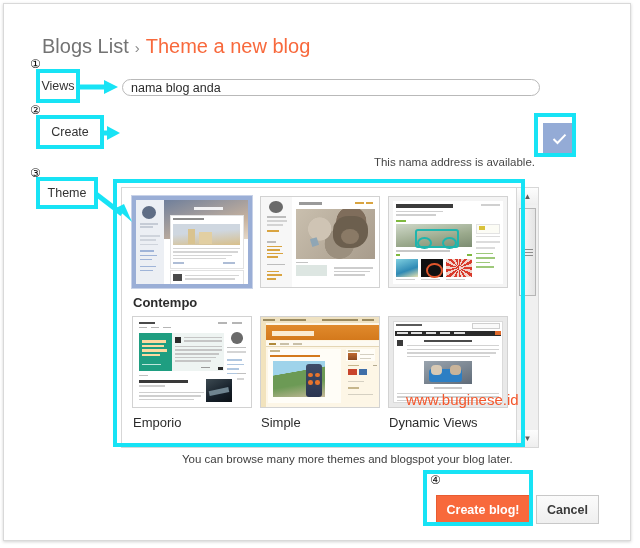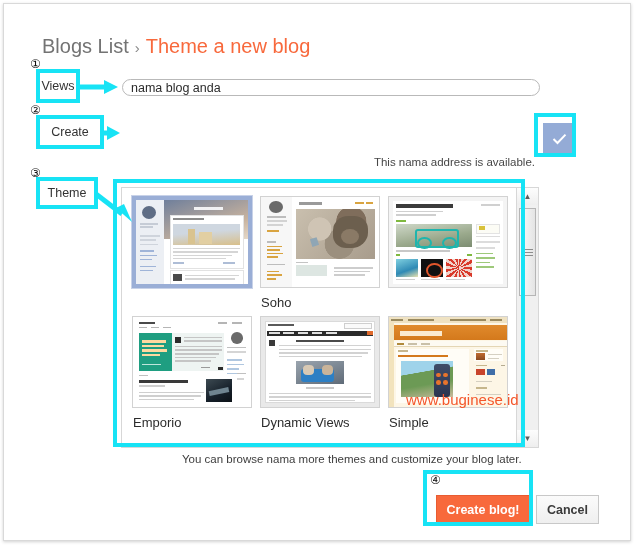--- a/index.html
+++ b/index.html
@@ -224,20 +224,21 @@
             <div class="bar" style="left:33%;top:65%;right:14%;height:1.5px;background:#d5d5d5"></div>
             <div class="bar" style="left:33%;top:69%;right:20%;height:1.5px;background:#d5d5d5"></div>
             <div class="bar" style="left:33%;top:74%;width:10%;height:2px;background:#aebdd6"></div>
             <div class="bar" style="left:78%;top:74%;width:10%;height:2px;background:#aebdd6"></div>
             <div class="blk" style="left:30%;top:83%;right:4%;height:16%;background:#fff;border:1px solid #e2e2e2"></div>
             <div class="blk" style="left:33%;top:88%;width:8%;height:8%;background:#4a4a4a"></div>
             <div class="bar" style="left:44%;top:89%;right:8%;height:1.5px;background:#d5d5d5"></div>
             <div class="bar" style="left:44%;top:93%;right:12%;height:1.5px;background:#d5d5d5"></div>
           </div>
         </div>
+        <div class="theme-name">Contempo</div>
       </div>
 
       <div class="theme-cell">
         <div class="theme-thumb">
           <div class="mini mini-page">
             <div class="blk" style="left:0;top:0;width:26%;height:100%;background:#f7f7f7"></div>
             <div class="blk" style="left:7%;top:4%;width:12%;height:14%;border-radius:50%;background:#6a6a6a"></div>
             <div class="bar" style="left:5%;top:21%;width:16%;height:2px;background:#bdbdbd"></div>
             <div class="bar" style="left:5%;top:26%;width:17%;height:1.5px;background:#d3d3d3"></div>
             <div class="bar" style="left:5%;top:30%;width:14%;height:1.5px;background:#d3d3d3"></div>
@@ -264,21 +265,20 @@
               <div class="blk" style="left:57%;top:40%;width:22%;height:30%;border-radius:50%;background:#8a7a66"></div>
               <div class="blk" style="left:18%;top:58%;width:9%;height:16%;background:#8fa6b5;transform:rotate(-18deg)"></div>
             </div>
             <div class="blk" style="left:30%;top:76%;width:26%;height:12%;background:#dde6e2"></div>
             <div class="bar" style="left:30%;top:72%;width:10%;height:1.5px;background:#c4c4c4"></div>
             <div class="bar" style="left:62%;top:78%;right:5%;height:1.5px;background:#cdcdcd"></div>
             <div class="bar" style="left:62%;top:82%;right:8%;height:1.5px;background:#cdcdcd"></div>
             <div class="bar" style="left:62%;top:86%;right:12%;height:1.5px;background:#cdcdcd"></div>
           </div>
         </div>
-        <div class="theme-name">Soho</div>
       </div>
 
       <div class="theme-cell">
         <div class="theme-thumb">
           <div class="mini mini-page" style="background:#f4f4f4">
             <div class="blk" style="left:3%;top:4%;right:3%;bottom:3%;background:#fff"></div>
             <div class="bar" style="left:6%;top:8%;width:48%;height:4px;background:#3b3b3b"></div>
             <div class="bar" style="left:6%;top:15%;width:40%;height:1.5px;background:#cfcfcf"></div>
             <div class="bar" style="left:6%;top:19%;width:34%;height:1.5px;background:#cfcfcf"></div>
             <div class="bar" style="left:6%;top:25%;width:8%;height:2px;background:#7fb93f"></div>
@@ -354,52 +354,20 @@
             <div class="blk" style="left:64%;top:80%;width:17%;height:6%;background:#6f8490;transform:rotate(-12deg)"></div>
             <div class="bar" style="left:88%;top:62%;width:8%;height:1.5px;background:#c0c0c0"></div>
             <div class="bar" style="left:88%;top:68%;width:6%;height:1.5px;background:#d5d5d5"></div>
           </div>
         </div>
         <div class="theme-name">Emporio</div>
       </div>
 
       <div class="theme-cell">
         <div class="theme-thumb">
-          <div class="mini mini-page" style="background:#e9e9e9">
-            <div class="blk" style="left:3%;top:4%;right:3%;bottom:4%;background:#fff;border:1px solid #dadada"></div>
-            <div class="bar" style="left:6%;top:8%;width:22%;height:2px;background:#5a5a5a"></div>
-            <div class="blk" style="left:70%;top:6.5%;right:6%;height:5%;border:1px solid #cfcfcf;background:#fafafa"></div>
-            <div class="blk" style="left:5%;top:15%;right:5%;height:6%;background:#2b2b2b"></div>
-            <div class="bar" style="left:7%;top:17%;width:9%;height:1.5px;background:#e0e0e0"></div>
-            <div class="bar" style="left:19%;top:17%;width:9%;height:1.5px;background:#e0e0e0"></div>
-            <div class="bar" style="left:31%;top:17%;width:9%;height:1.5px;background:#e0e0e0"></div>
-            <div class="bar" style="left:43%;top:17%;width:9%;height:1.5px;background:#e0e0e0"></div>
-            <div class="bar" style="left:55%;top:17%;width:9%;height:1.5px;background:#e0e0e0"></div>
-            <div class="blk" style="left:90%;top:15.5%;width:5%;height:5%;background:#e06a2c"></div>
-            <div class="blk" style="left:7%;top:25%;width:5%;height:7%;background:#3a3a3a"></div>
-            <div class="bar" style="left:30%;top:25%;width:40%;height:2px;background:#4a4a4a"></div>
-            <div class="bar" style="left:15%;top:31%;right:7%;height:1.5px;background:#d2d2d2"></div>
-            <div class="bar" style="left:15%;top:35%;right:7%;height:1.5px;background:#d2d2d2"></div>
-            <div class="bar" style="left:15%;top:39%;right:9%;height:1.5px;background:#d2d2d2"></div>
-            <div class="bar" style="left:15%;top:43%;right:14%;height:1.5px;background:#d2d2d2"></div>
-            <div class="blk" style="left:30%;top:49%;width:40%;height:26%;background:linear-gradient(160deg,#9aa4ae,#5f6b78)"></div>
-            <div class="blk" style="left:34%;top:58%;width:28%;height:14%;border-radius:3px;background:#2d7fc4"></div>
-            <div class="blk" style="left:36%;top:53%;width:9%;height:11%;border-radius:40%;background:#d8c9b4"></div>
-            <div class="blk" style="left:52%;top:53%;width:9%;height:11%;border-radius:40%;background:#c9b49a"></div>
-            <div class="bar" style="left:38%;top:78%;width:24%;height:1.5px;background:#c9c9c9"></div>
-            <div class="bar" style="left:7%;top:84%;right:7%;height:1.5px;background:#d2d2d2"></div>
-            <div class="bar" style="left:7%;top:88%;right:7%;height:1.5px;background:#d2d2d2"></div>
-            <div class="bar" style="left:7%;top:92%;right:20%;height:1.5px;background:#d2d2d2"></div>
-          </div>
-        </div>
-        <div class="theme-name">Dynamic Views</div>
-      </div>
-
-      <div class="theme-cell">
-        <div class="theme-thumb">
           <div class="mini mini-page" style="background:#fdf6e6">
             <div class="blk" style="left:0;top:0;right:0;height:7%;background:#efe2c2"></div>
             <div class="bar" style="left:2%;top:2.5%;width:10%;height:1.5px;background:#9a8a5f"></div>
             <div class="bar" style="left:16%;top:2.5%;width:22%;height:1.5px;background:#9a8a5f"></div>
             <div class="bar" style="left:52%;top:2.5%;width:30%;height:1.5px;background:#9a8a5f"></div>
             <div class="bar" style="left:86%;top:2.5%;width:10%;height:1.5px;background:#9a8a5f"></div>
             <div class="blk" style="left:0;top:7%;width:4%;height:93%;background:#f2e3bd"></div>
             <div class="blk" style="left:4%;top:9%;right:0;height:17%;background:linear-gradient(#e08a2c,#d4791c)"></div>
             <div class="bar" style="left:9%;top:15%;width:36%;height:5px;background:#fbead0"></div>
             <div class="blk" style="left:4%;top:27%;right:0;height:5%;background:#fdfaf2;border-bottom:1px solid #e4d6b5"></div>
@@ -425,32 +393,64 @@
             <div class="blk" style="left:74%;top:58%;width:7%;height:7%;background:#c8442c"></div>
             <div class="blk" style="left:83%;top:58%;width:7%;height:7%;background:#3f6ea8"></div>
             <div class="bar" style="left:74%;top:71%;width:13%;height:1.5px;background:#d5d0c2"></div>
             <div class="bar" style="left:74%;top:78%;width:9%;height:1.5px;background:#c6b68c"></div>
             <div class="bar" style="left:74%;top:85%;right:5%;height:1.5px;background:#d5d0c2"></div>
           </div>
         </div>
         <div class="theme-name">Simple</div>
       </div>
 
+      <div class="theme-cell">
+        <div class="theme-thumb">
+          <div class="mini mini-page" style="background:#e9e9e9">
+            <div class="blk" style="left:3%;top:4%;right:3%;bottom:4%;background:#fff;border:1px solid #dadada"></div>
+            <div class="bar" style="left:6%;top:8%;width:22%;height:2px;background:#5a5a5a"></div>
+            <div class="blk" style="left:70%;top:6.5%;right:6%;height:5%;border:1px solid #cfcfcf;background:#fafafa"></div>
+            <div class="blk" style="left:5%;top:15%;right:5%;height:6%;background:#2b2b2b"></div>
+            <div class="bar" style="left:7%;top:17%;width:9%;height:1.5px;background:#e0e0e0"></div>
+            <div class="bar" style="left:19%;top:17%;width:9%;height:1.5px;background:#e0e0e0"></div>
+            <div class="bar" style="left:31%;top:17%;width:9%;height:1.5px;background:#e0e0e0"></div>
+            <div class="bar" style="left:43%;top:17%;width:9%;height:1.5px;background:#e0e0e0"></div>
+            <div class="bar" style="left:55%;top:17%;width:9%;height:1.5px;background:#e0e0e0"></div>
+            <div class="blk" style="left:90%;top:15.5%;width:5%;height:5%;background:#e06a2c"></div>
+            <div class="blk" style="left:7%;top:25%;width:5%;height:7%;background:#3a3a3a"></div>
+            <div class="bar" style="left:30%;top:25%;width:40%;height:2px;background:#4a4a4a"></div>
+            <div class="bar" style="left:15%;top:31%;right:7%;height:1.5px;background:#d2d2d2"></div>
+            <div class="bar" style="left:15%;top:35%;right:7%;height:1.5px;background:#d2d2d2"></div>
+            <div class="bar" style="left:15%;top:39%;right:9%;height:1.5px;background:#d2d2d2"></div>
+            <div class="bar" style="left:15%;top:43%;right:14%;height:1.5px;background:#d2d2d2"></div>
+            <div class="blk" style="left:30%;top:49%;width:40%;height:26%;background:linear-gradient(160deg,#9aa4ae,#5f6b78)"></div>
+            <div class="blk" style="left:34%;top:58%;width:28%;height:14%;border-radius:3px;background:#2d7fc4"></div>
+            <div class="blk" style="left:36%;top:53%;width:9%;height:11%;border-radius:40%;background:#d8c9b4"></div>
+            <div class="blk" style="left:52%;top:53%;width:9%;height:11%;border-radius:40%;background:#c9b49a"></div>
+            <div class="bar" style="left:38%;top:78%;width:24%;height:1.5px;background:#c9c9c9"></div>
+            <div class="bar" style="left:7%;top:84%;right:7%;height:1.5px;background:#d2d2d2"></div>
+            <div class="bar" style="left:7%;top:88%;right:7%;height:1.5px;background:#d2d2d2"></div>
+            <div class="bar" style="left:7%;top:92%;right:20%;height:1.5px;background:#d2d2d2"></div>
+          </div>
+        </div>
+        <div class="theme-name">Dynamic Views</div>
+      </div>
+
     </div>
 
     <div id="theme-scroll">
       <div class="sb-arrow" id="sb-up">▲</div>
       <div id="sb-thumb">
         <div id="sb-grip"></div>
       </div>
       <div class="sb-arrow" id="sb-down">▼</div>
     </div>
   </div>
 
-  <div id="gallery-note">You can browse nama more themes and customize your blog later.</div>
+  <div id="gallery-note">You can browse many more themes and blogspot your blog later.</div>
 
   <div id="create-btn">Create blog!</div>
   <div id="cancel-btn">Cancel</div>
 
 </div>
 
 <div class="anno-num" style="left:30px;top:57px;">①</div>
 <div class="anno-box" style="left:36px;top:69px;width:44px;height:34px;">
   <span>Views</span>
 </div>

